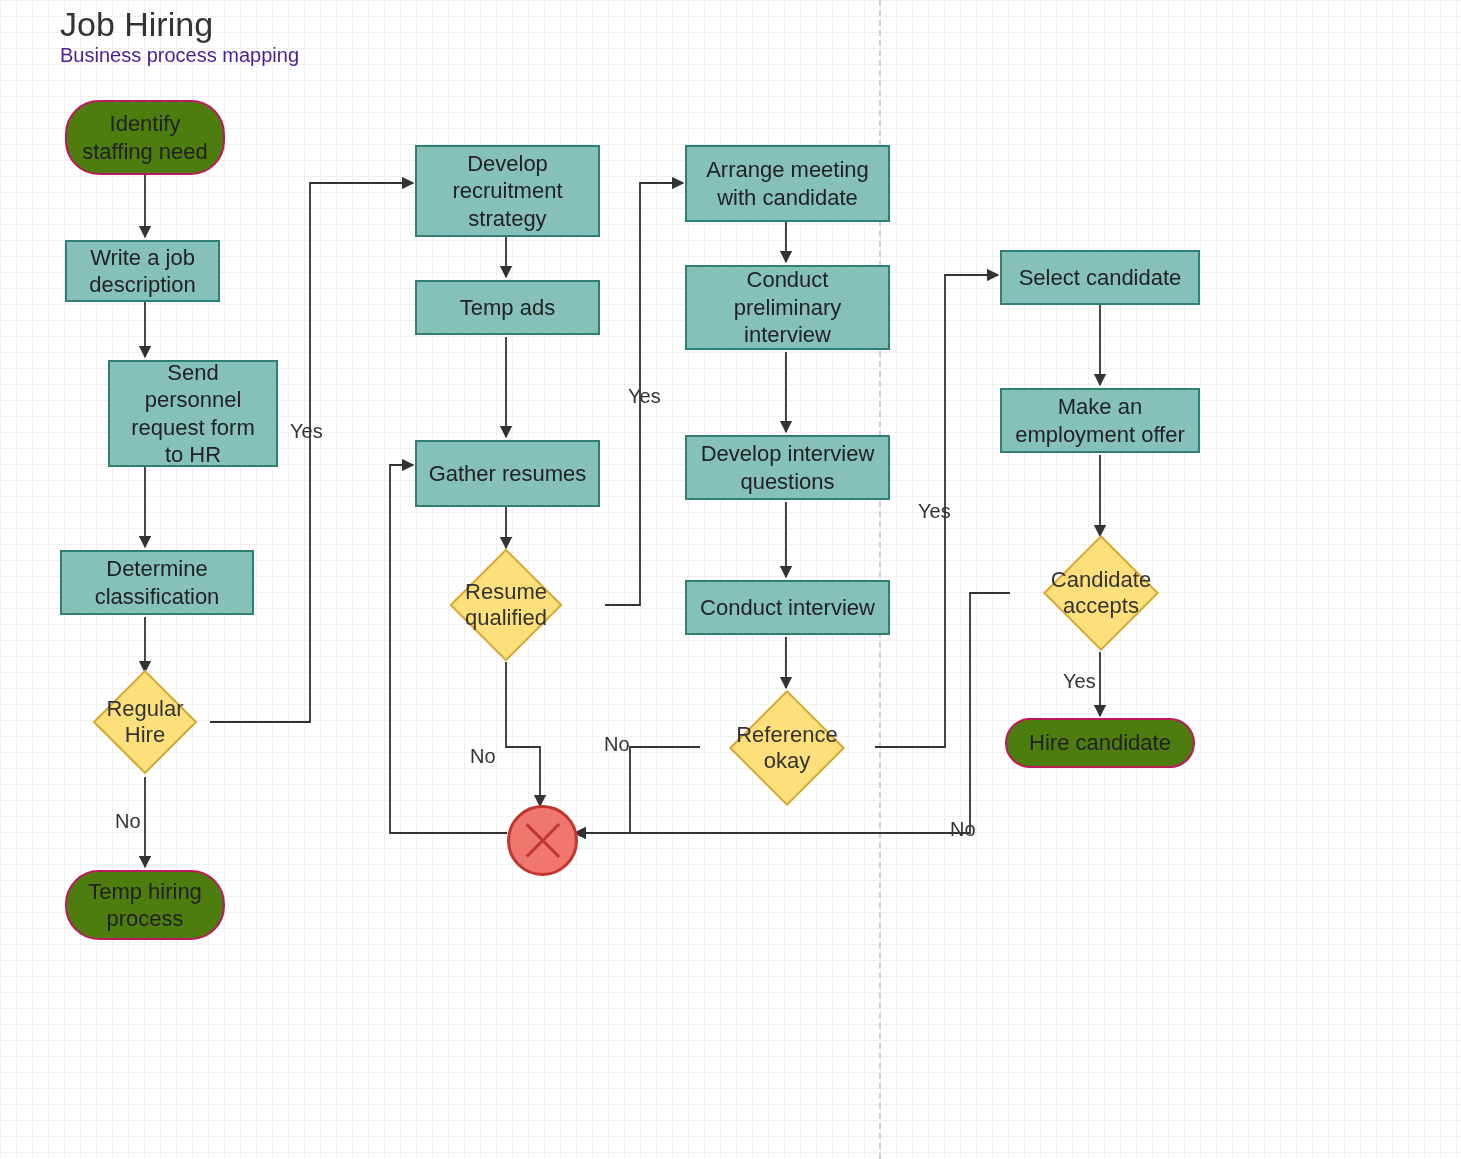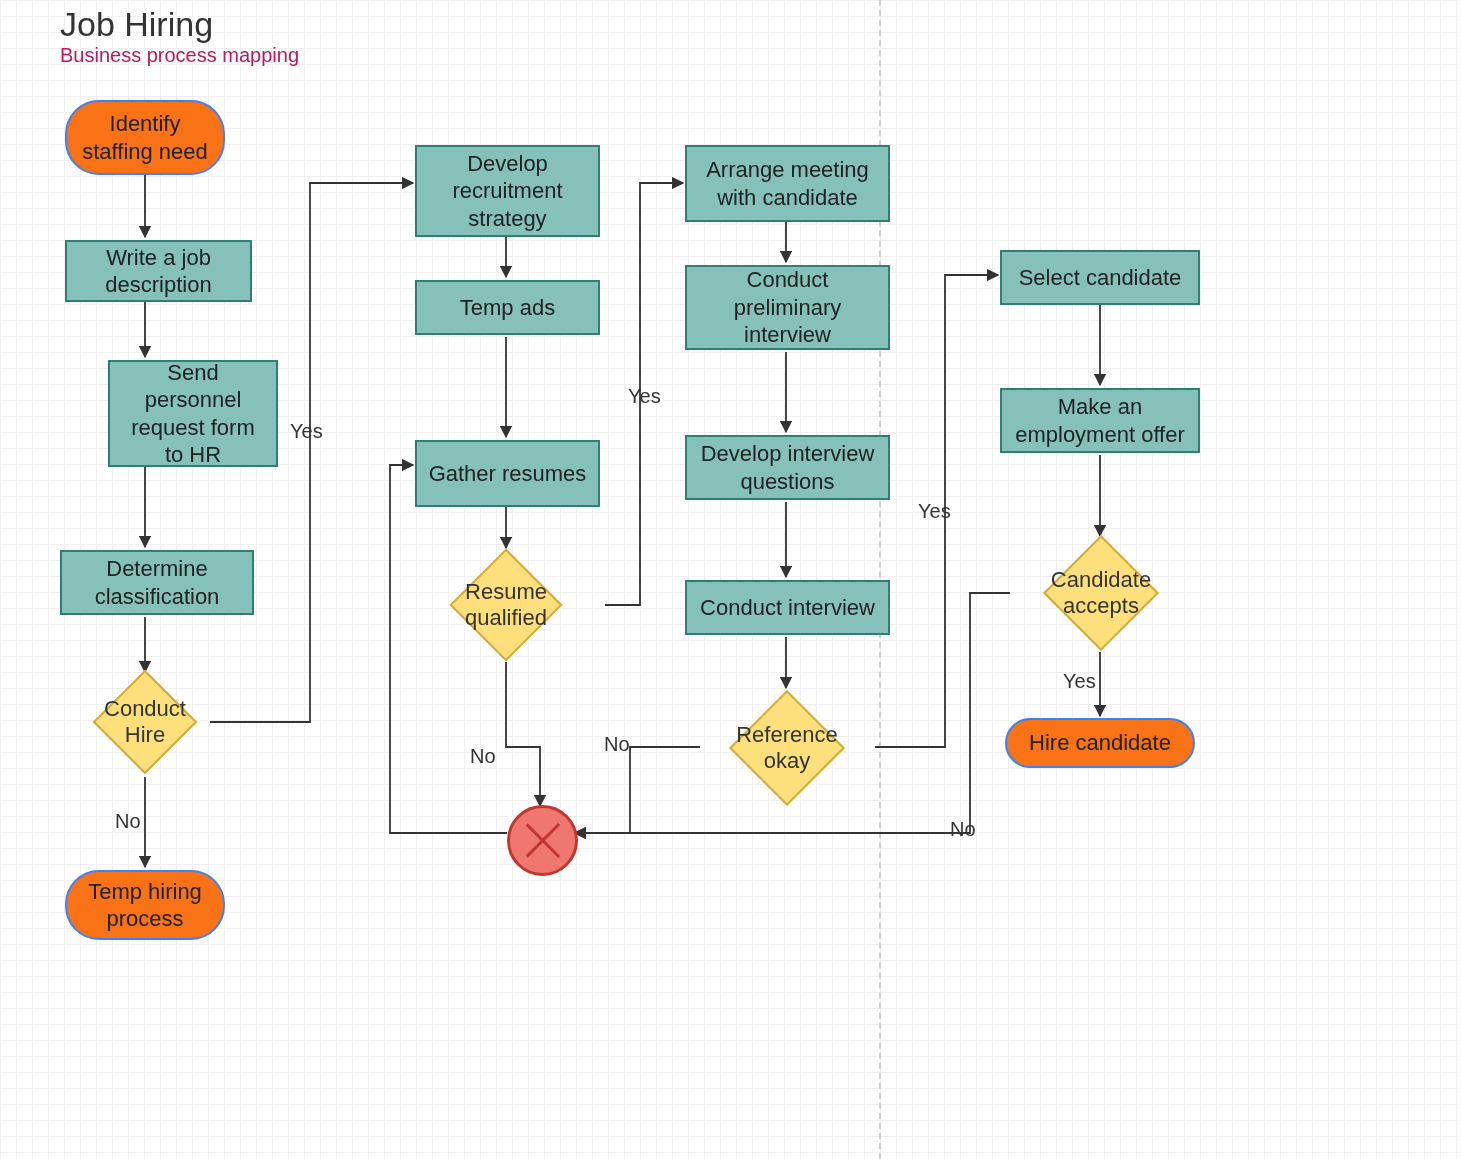--- a/index.html
+++ b/index.html
@@ -35,41 +35,41 @@
   .title {
     position: absolute;
     left: 60px; top: 5px;
     font-size: 34px;
     font-weight: 400;
   }
   .subtitle {
     position: absolute;
     left: 60px; top: 44px;
     font-size: 20px;
-    color: #be185d;
+    color: #4c1d95;
   }
   .node {
     position: absolute;
     box-sizing: border-box;
     text-align: center;
     display: flex;
     align-items: center;
     justify-content: center;
     line-height: 1.25;
     font-size: 22px;
     padding: 8px 10px;
   }
   .process {
     background: #85c1b9;
     border: 2px solid #2f7f74;
     color: #222;
   }
   .terminator {
-    background: #f97316;
-    border: 2px solid #3b82f6;
+    background: #4d7c0f;
+    border: 2px solid #be185d;
     border-radius: 34px;
     color: #222;
   }
   .decision-wrap {
     position: absolute;
   }
   .decision-diamond {
     position: absolute;
     inset: 0;
     background: #fde07b;
@@ -181,32 +181,32 @@
 
       <path d="M1010 593 L970 593 L970 833 L575 833" marker-end="url(#ah)"></path>
 
       <path d="M507 833 L390 833 L390 465 L413 465" marker-end="url(#ah)"></path>
     </g>
   </svg>
 
   <div class="node terminator" style="left:65px; top:100px; width:160px; height:75px;">
       <span>Identify staffing need</span>
     </div>
-  <div class="node process" style="left:65px; top:240px; width:187px; height:62px;">
+  <div class="node process" style="left:65px; top:240px; width:155px; height:62px;">
       <span>Write a job description</span>
     </div>
   <div class="node process" style="left:60px; top:360px; width:170px; height:107px;margin-left:48px;">
       <span>Send personnel request form to HR</span>
     </div>
   <div class="node process" style="left:60px; top:550px; width:194px; height:65px;">
       <span>Determine classification</span>
     </div>
   <div class="decision-wrap" style="left:108px; top:685px; width:74px; height:74px;">
     <div class="decision-diamond"></div>
-    <div class="decision-label">Conduct Hire</div>
+    <div class="decision-label">Regular Hire</div>
   </div>
   <div class="node terminator" style="left:65px; top:870px; width:160px; height:70px;">
       <span>Temp hiring process</span>
     </div>
 
   <div class="node process" style="left:415px; top:145px; width:185px; height:92px;">
       <span>Develop recruitment strategy</span>
     </div>
   <div class="node process" style="left:415px; top:280px; width:185px; height:55px;">
       <span>Temp ads</span>

